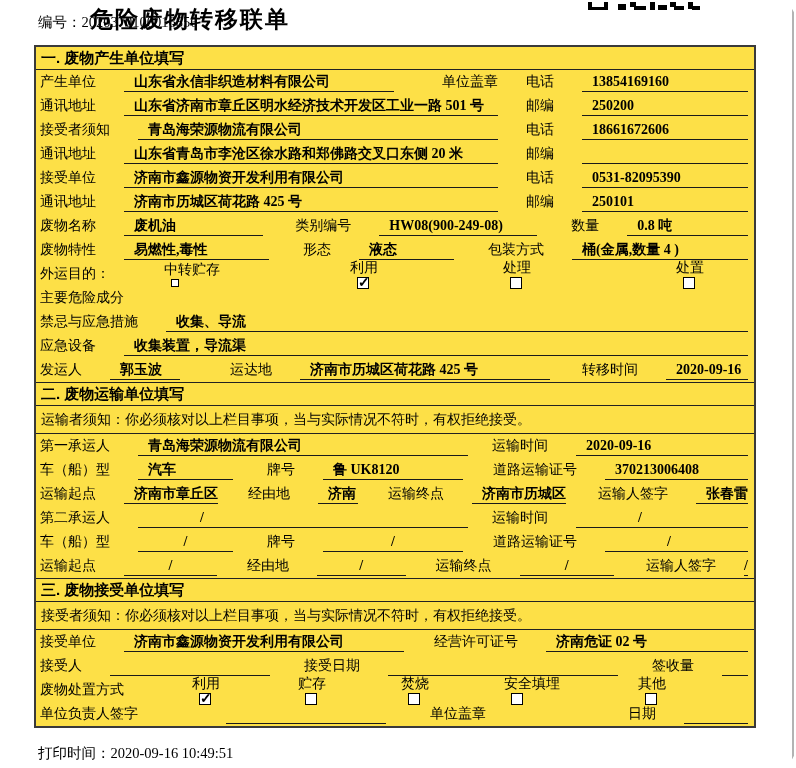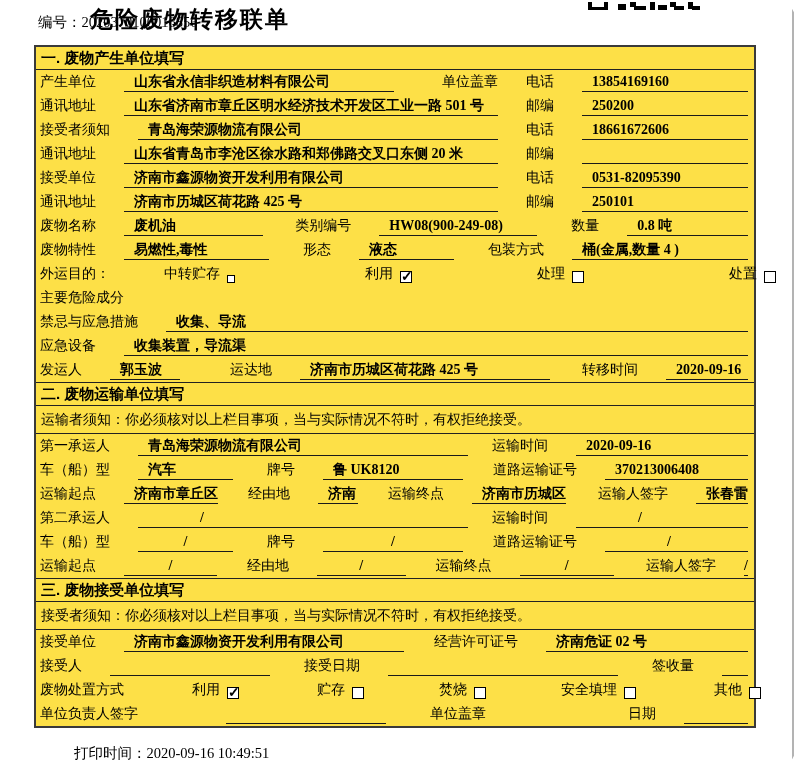--- a/index.html
+++ b/index.html
@@ -40,30 +40,30 @@
   .w130{width:130px} .w140{width:140px} .w145{width:145px} .w150{width:150px} .w160{width:160px}
   .w166{width:166px; flex:none} .w170{width:170px} .w230{width:230px} .w250{width:250px}
   .w280{width:280px} .w296{width:296px} .w330{width:330px}
   .ml10{margin-left:10px} .ml12{margin-left:12px} .ml14{margin-left:14px} .ml18{margin-left:4px}
   .ml24{margin-left:24px} .ml26{margin-left:26px} .ml28{margin-left:28px} .ml30{margin-left:30px}
   .ml40{margin-left:40px} .ml55{margin-left:55px} .ml58{margin-left:58px} .ml60{margin-left:60px}
   .ml105{margin-left:105px} .ml110{margin-left:110px} .ml114{margin-left:114px} .ml125{margin-left:125px}
   .push-right { margin-left:auto; }
   .ctr { text-align:center; padding-left:0; }
   .sl { padding-left:62px; }
-  .opt { white-space:nowrap; display:inline-flex; align-items:flex-end; }
+  .opt { white-space:nowrap; display:inline-flex; align-items:flex-start;flex-direction:column; }
   .cb {
     display:inline-block; width:12px; height:12px; border:1.3px solid #000;
     margin-left:7px; position:relative; background:#fff;
   }
   .cb.sm { width:8px; height:8px; }
   .cb.checked::before {
     content:"\2713"; position:absolute; left:0px; top:-4px; font-size:14px; font-weight:bold;
   }
-  .print-line { position:absolute; left:38px; top:744px; font-size:14.5px; white-space:nowrap;margin-left:36px; }
+  .print-line { position:absolute; left:38px; top:744px; font-size:14.5px; white-space:nowrap; }
 </style>
 </head>
 <body>
 
 <div class="page">
 
   <div class="doc-no"><span>编号：</span><span>2020370100016856</span></div>
 
   <div class="doc-title">危险废物转移联单</div>
 

